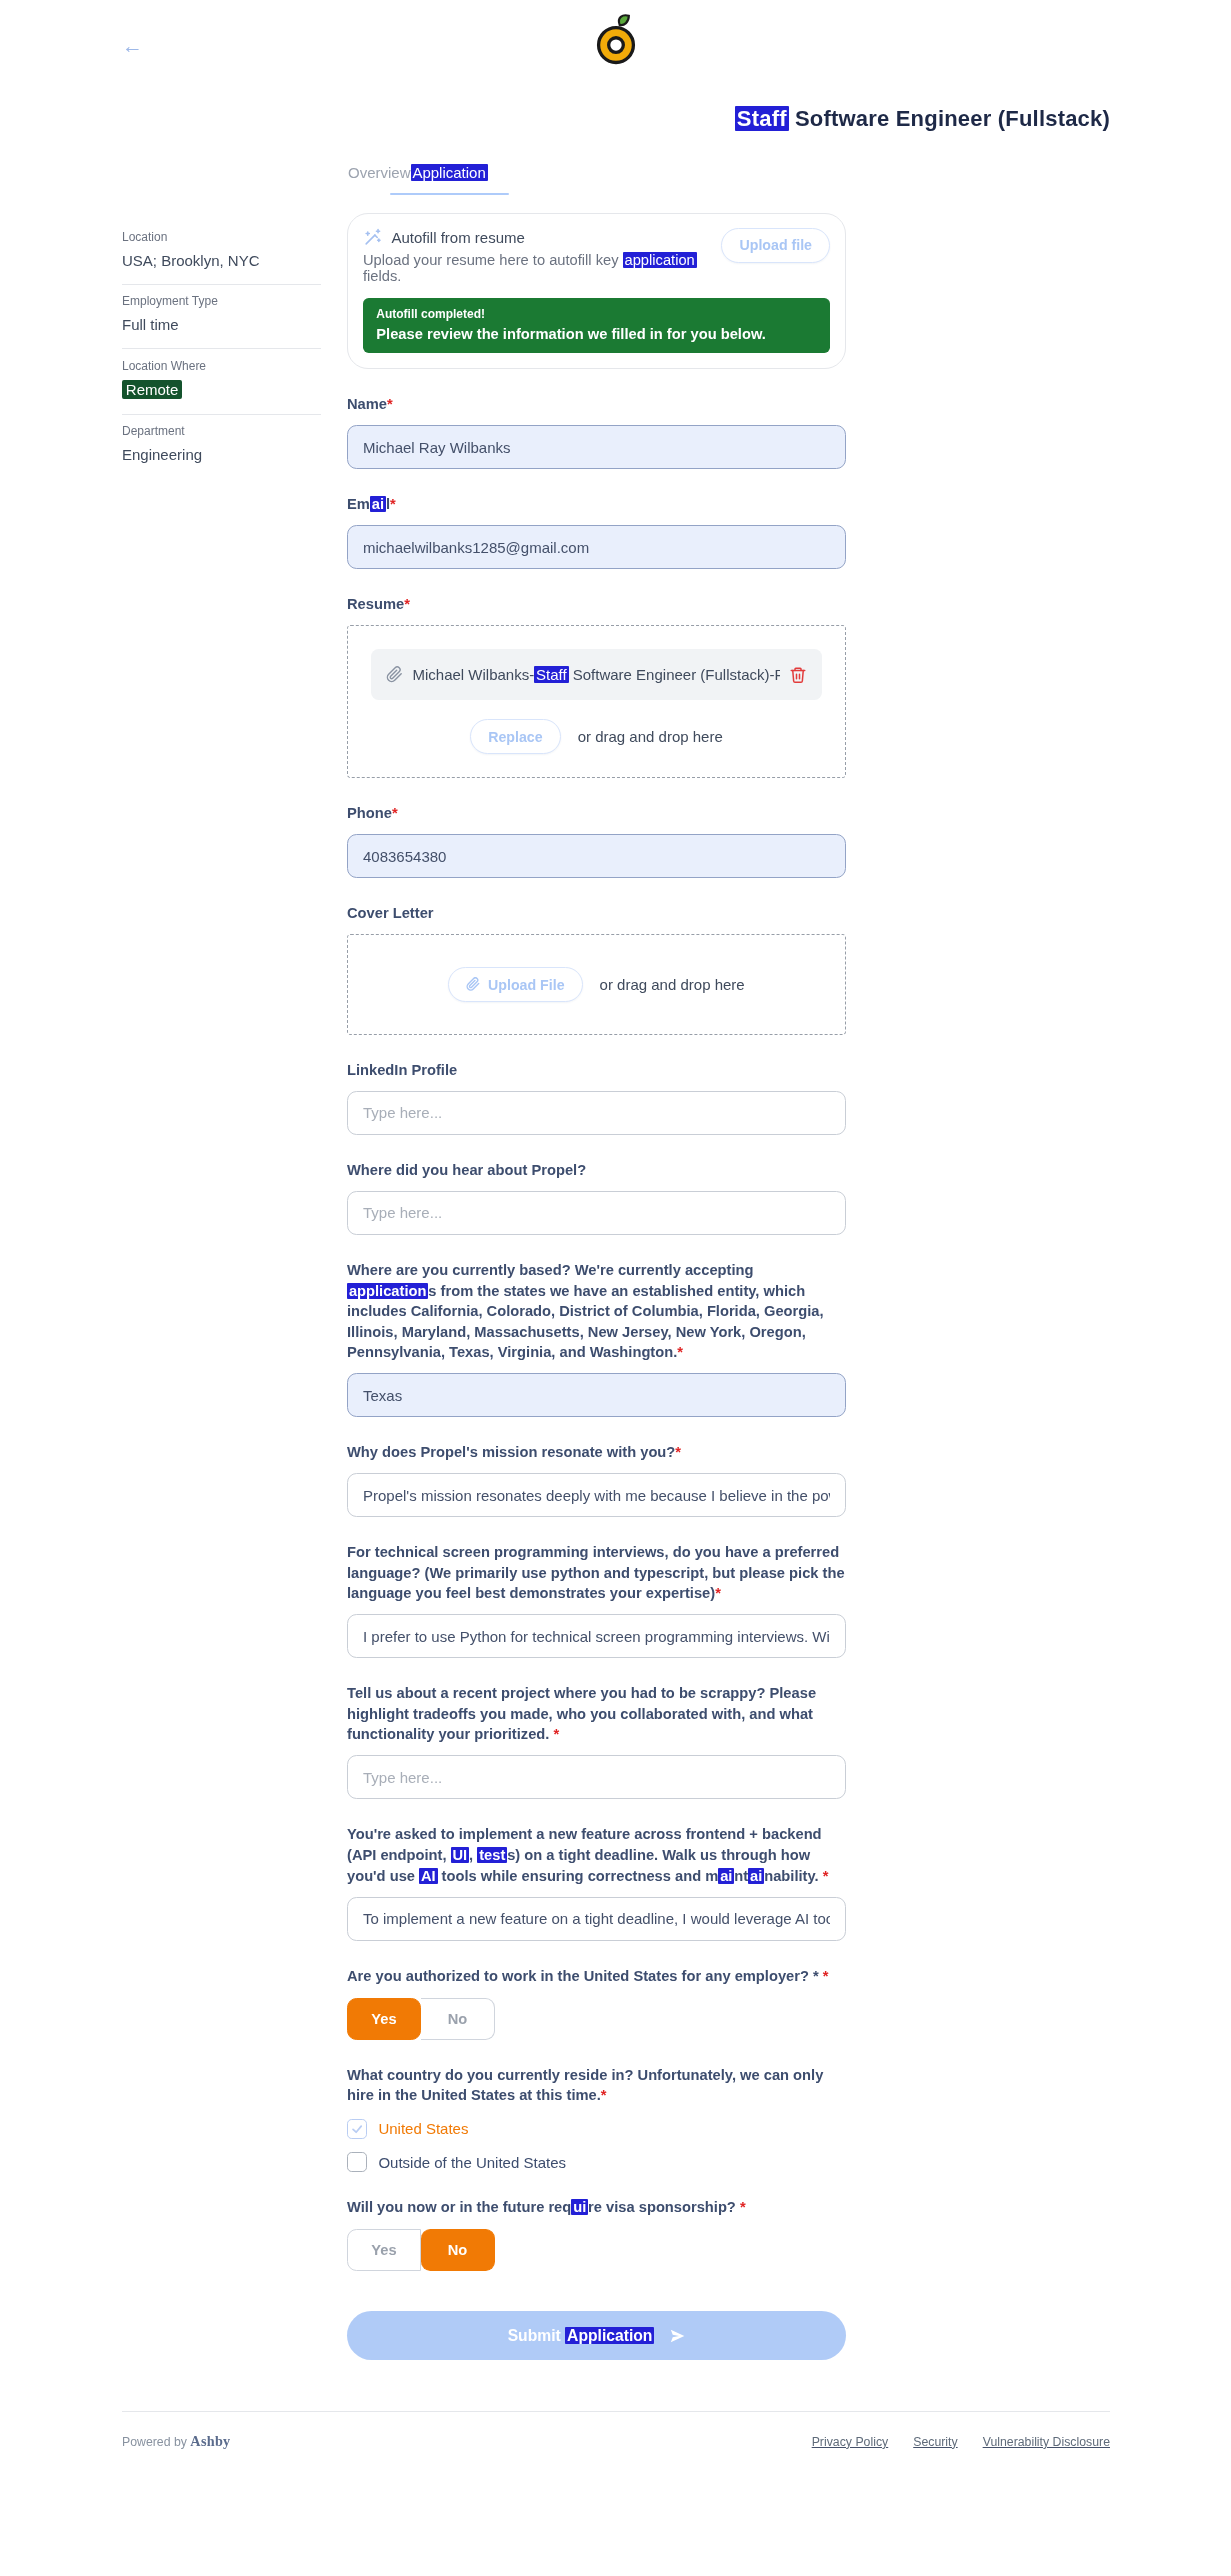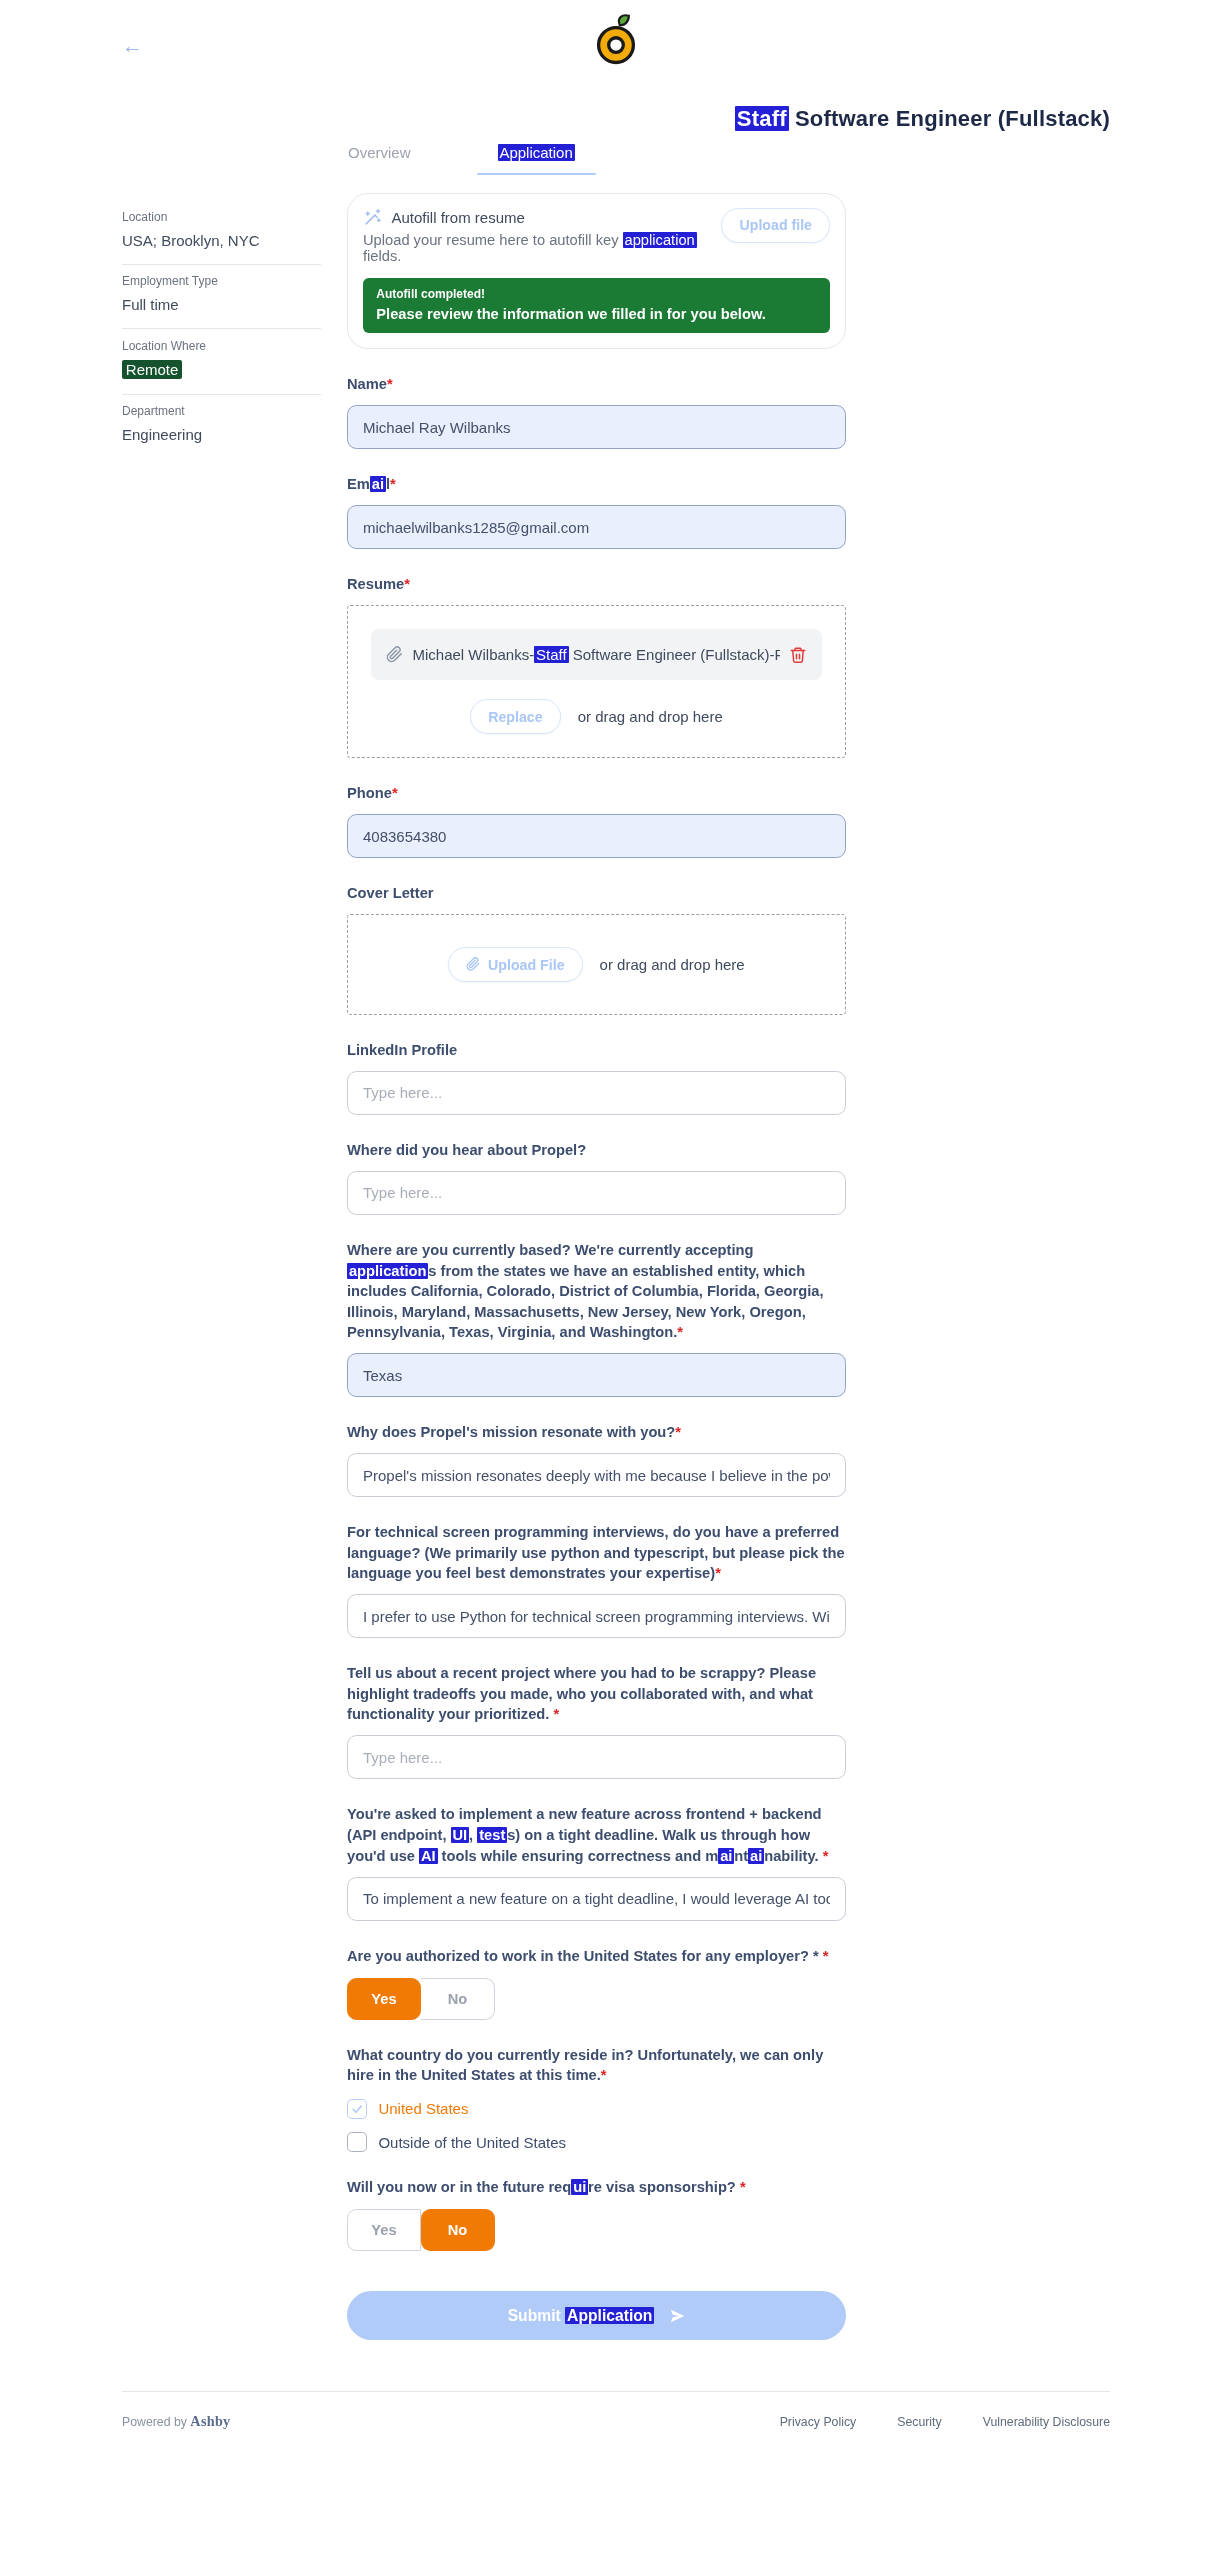--- a/index.html
+++ b/index.html
@@ -12,21 +12,21 @@
   .page { padding-top:13.3px; }
 
   
   .topbar { position:relative; height:68px; }
   .back { position:absolute; left:122px; top:21px; color:#9db8e8; font-size:21px; cursor:pointer; text-decoration:none; }
   .logo { position:absolute; left:50%; transform:translateX(-50%); top:0; }
 
   .content { width:988px; margin:0 auto 0 122px; }
   h1.job-title { font-size:22px; font-weight:700; color:#1e2947; margin-top:25px; letter-spacing:0.2px;text-align:right; }
 
-  .tabs { display:flex; gap:87px; margin:12px 0 0 226px; padding-bottom:15px; }
+  .tabs { display:flex; margin:32px 0 0 226px; padding-bottom:15px; }
   .tab { font-size:15px; color:#9ca3af; cursor:pointer; position:relative; }
   .tab.active { color:#44506a; }
   .tab.active::after { content:""; position:absolute; left:-21px; right:-21px; bottom:-14.2px; height:2.8px; background:#aecbfa; border-radius:1.9px; }
 
   .main { display:flex; align-items:flex-start; margin-top:17px; }
   
   .sidebar { width:199px; margin-right:26px; padding-top:7.6px; }
   .side-item { padding:9.5px 0 15px 0; border-bottom:0.9px solid #e5e7eb; }
   .side-item:last-child { border-bottom:none; }
   .side-label { font-size:12px; color:#6b7280; margin-bottom:7.6px; }
@@ -99,21 +99,21 @@
     width:100%; height:49px; margin-top:40px; border:none; border-radius:25px; cursor:pointer;
     background:#b0cbf7; color:#fff; font-size:15.7px; font-weight:700;
     display:flex; align-items:center; justify-content:center; gap:15px;
     font-family:"Liberation Sans", sans-serif;
   }
 
   .footer { width:988px; margin:51px auto 0 122px; border-top:0.9px solid #e5e7eb; padding:21px 0 28.5px; 
             display:flex; justify-content:space-between; align-items:center; }
   .powered { font-size:12.3px; color:#8892a0; }
   .powered .brand { font-family:"Liberation Serif", serif; font-weight:700; font-size:14.2px; color:#5a6b8c; letter-spacing:0.3px; }
-  .footer-links { display:flex; gap:41px; }
+  .footer-links { display:flex; gap:25px;text-decoration:underline; }
   .footer-links a { font-size:12.3px; color:#5f6b7a; text-decoration:none; cursor:pointer; }
 </style>
 </head>
 <body>
 
 <div class="page">
 
   <div class="topbar">
     <a class="back">←</a>
     <div class="logo">

